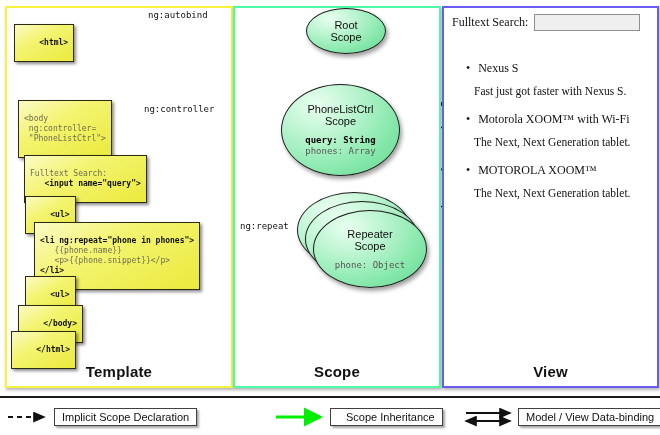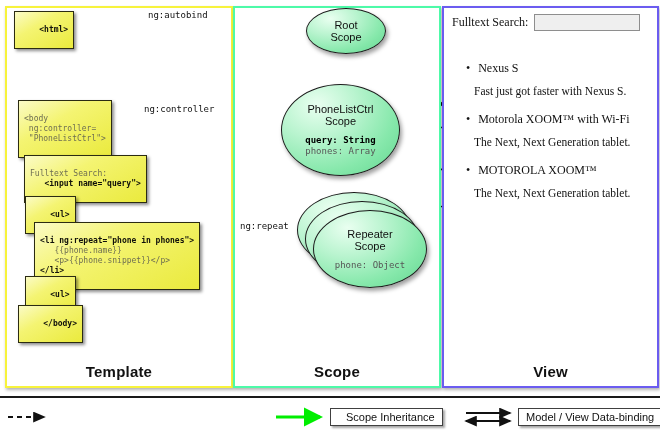--- a/index.html
+++ b/index.html
@@ -126,21 +126,21 @@
   <div class="col template">
     <div class="col-label">Template</div>
   </div>
   <div class="col model">
     <div class="col-label">Scope</div>
   </div>
   <div class="col view">
     <div class="col-label">View</div>
   </div>
 
-  <div class="ybox" style="left:14px;top:11px;">
+  <div class="ybox" style="left:14px;top:24px;">
     <b>&lt;html&gt;</b>
   </div>
 
   <div class="ybox" style="left:18px;top:100px;">
 <span>&lt;body</span>
 <span> ng:controller=</span>
 <span> "PhoneListCtrl"&gt;</span>
   </div>
 
   <div class="ybox" style="left:24px;top:155px;">
@@ -160,20 +160,23 @@
   </div>
 
   <div class="ybox" style="left:25px;top:276px;">
     <b>&lt;ul&gt;</b>
   </div>
 
   <div class="ybox" style="left:18px;top:305px;">
     <b>&lt;/body&gt;</b>
   </div>
 
+  <div class="ybox" style="left:11px;top:331px;">
+    <b>&lt;/html&gt;</b>
+  </div>
 
   <div class="wlabel" style="left:148px;top:10px;text-align:right;">ng:autobind</div>
   <div class="wlabel" style="left:128px;top:104px;margin-left:16px;">ng:controller</div>
   <div class="wlabel" style="left:240px;top:221px;">ng:repeat</div>
 
   <div class="scope" style="left:306px;top:8px;width:78px;height:44px;">
     <div class="t">Root</div>
     <div class="t">Scope</div>
   </div>
 
@@ -232,16 +235,17 @@
       <marker id="lg-blk-s" markerWidth="7" markerHeight="7" refX="1" refY="3" orient="auto">
         <path d="M7,0 L0,3 L7,6 z" fill="#111"></path>
       </marker>
     </defs>
     <line x1="8" y1="17" x2="44" y2="17" stroke="#111" stroke-width="1.8" stroke-dasharray="5,4" marker-end="url(#lg-blk)"></line>
     <line x1="276" y1="17" x2="320" y2="17" stroke="#00ee00" stroke-width="3.2" marker-end="url(#lg-grn)"></line>
     <line x1="466" y1="13" x2="510" y2="13" stroke="#111" stroke-width="1.8" marker-end="url(#lg-blk)"></line>
     <line x1="466" y1="21" x2="510" y2="21" stroke="#111" stroke-width="1.8" marker-end="url(#lg-blk)" marker-start="url(#lg-blk-s)"></line>
   </svg>
 
+  <div class="lgbox" style="left:54px;top:408px;">Implicit Scope Declaration</div>
   <div class="lgbox" style="left:330px;top:408px;padding-left:15px;">Scope Inheritance</div>
   <div class="lgbox" style="left:518px;top:408px;">Model / View Data-binding</div>
 
 </div>
 
 </body></html>

